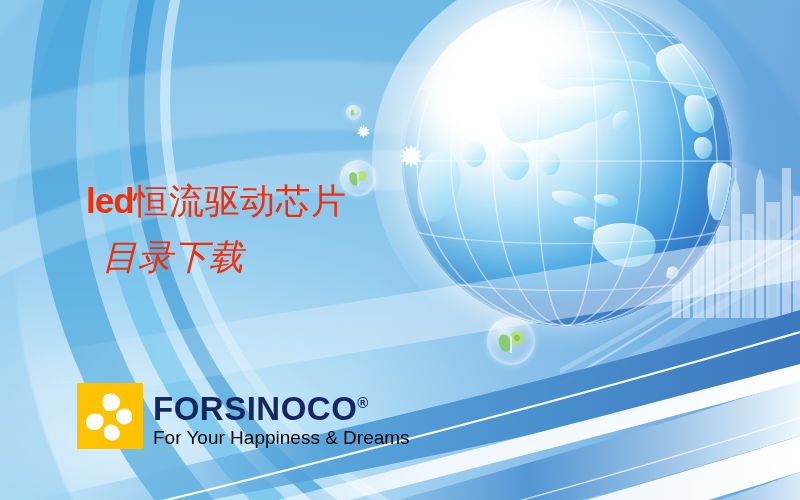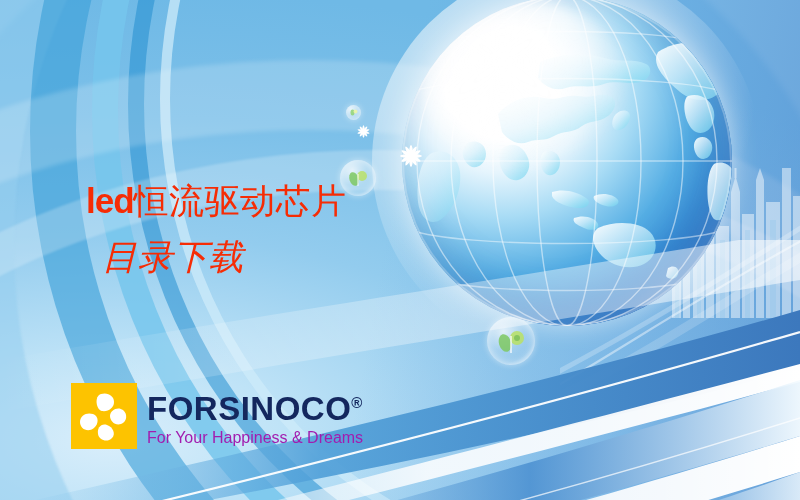--- a/index.html
+++ b/index.html
@@ -130,40 +130,40 @@
   .headline .l1{display:block;}
   .headline .l2{display:block;margin-left:16px;font-style:italic;}
   .headline .lat{
     font-family:"Liberation Sans","DejaVu Sans",sans-serif;
     font-weight:bold;
     letter-spacing:-1px;
   }
 
   
   .logo{
-    position:absolute;left:71px;top:383px;
+    position:absolute;left:77px;top:383px;
     display:flex;align-items:flex-end;
   }
   .logo-mark{
     width:66px;height:66px;background:#fdc300;
     position:relative;flex:0 0 auto;
   }
   .logo-mark svg{position:absolute;inset:0;}
   .logo-text{margin-left:10px;padding-top:1px;}
   .logo-name{
     color:#14275e;
     font-size:33px;font-weight:bold;
     letter-spacing:.5px;
     line-height:36px;
     white-space:nowrap;
   }
   .logo-name sup{font-size:15px;vertical-align:super;letter-spacing:0;}
   .logo-tag{
-    color:#a21caf;
-    font-size:16px;
+    color:#000000;
+    font-size:19px;
     line-height:22px;
     margin-top:0;
     white-space:nowrap;
   }
 </style>
 </head>
 <body>
 
 <div id="banner">
 

